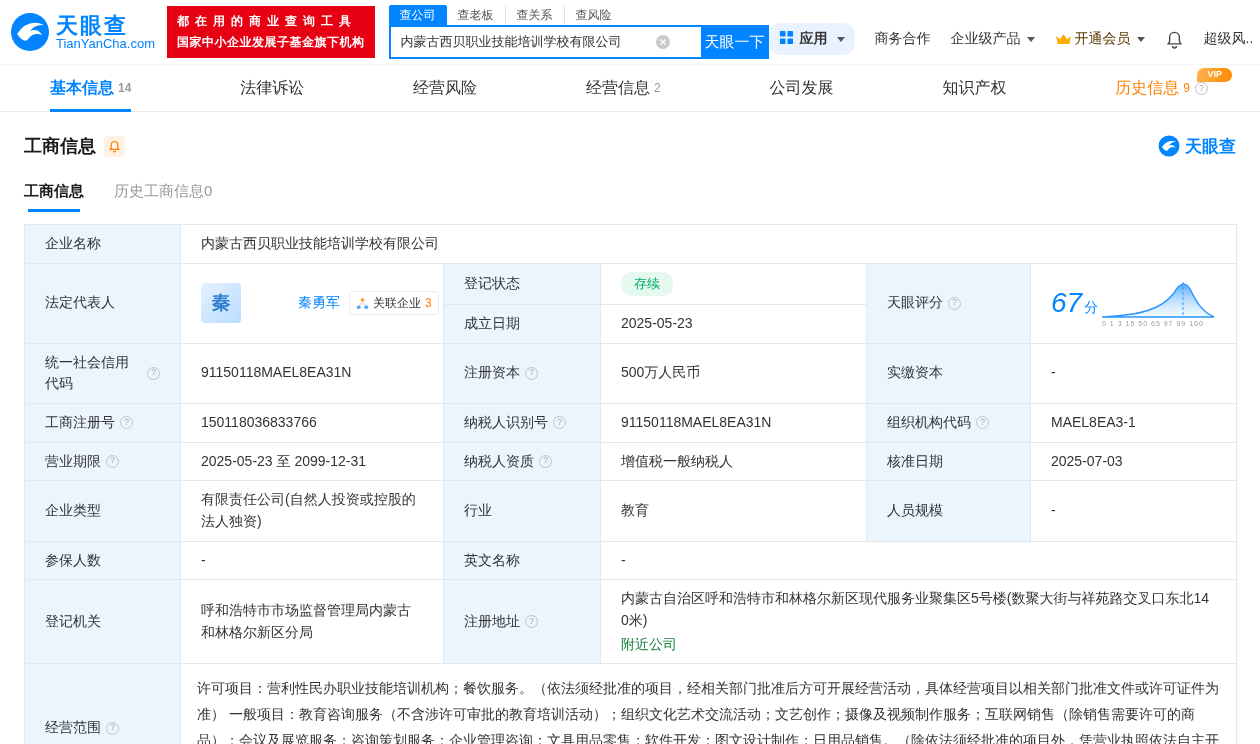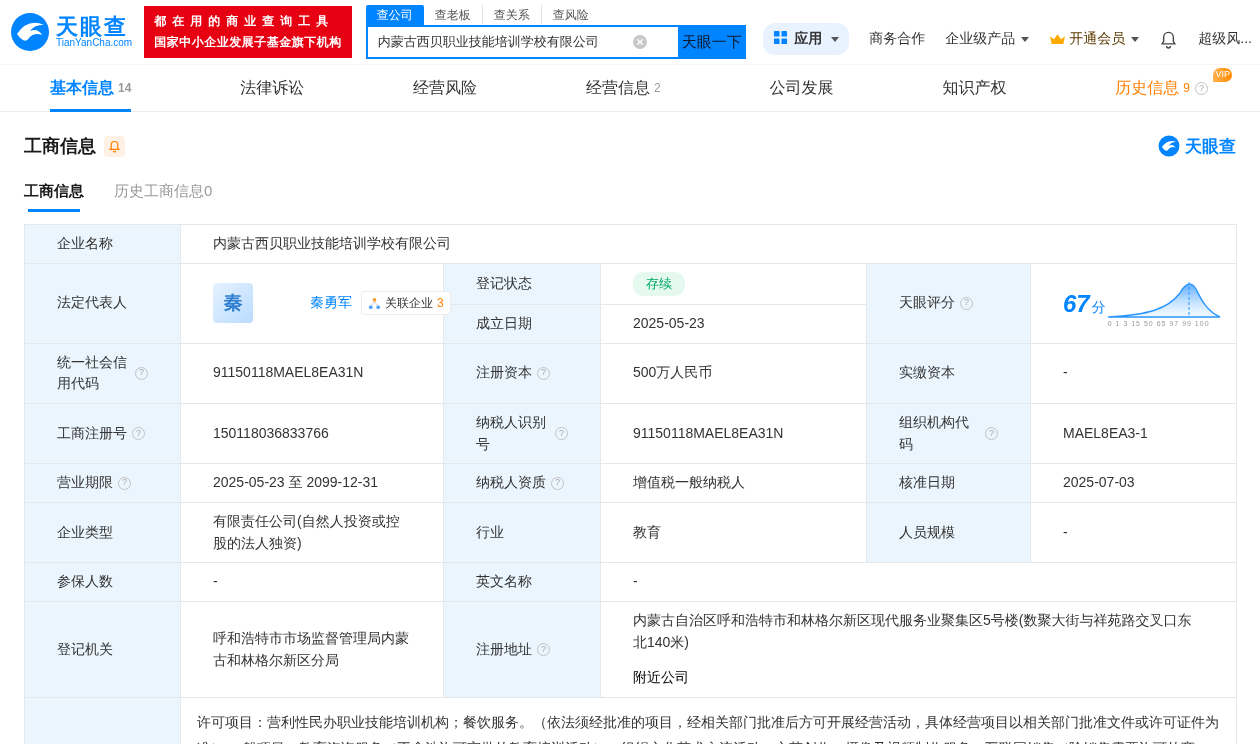--- a/index.html
+++ b/index.html
@@ -5,39 +5,39 @@
   * { margin:0; padding:0; box-sizing:border-box; }
   html,body { width:1260px; height:744px; overflow:hidden; background:#fff;
     font-family:"Liberation Sans","DejaVu Sans",sans-serif; color:#333; }
 
   
   .topbar { display:flex; align-items:center; height:64px; padding:0 8px 0 10px; overflow:hidden; }
   .logo { display:flex; align-items:center; gap:6px; cursor:pointer; flex:0 0 auto; }
   .logo-icon svg { width:40px; height:40px; display:block; }
   .logo-text { display:flex; flex-direction:column; line-height:1.05; }
   .logo-brand { color:#0084ff; font-size:22px; font-weight:bold; letter-spacing:2px; }
-  .logo-domain { color:#0084ff; font-size:10px; }
+  .logo-domain { color:#0084ff; font-size:13px; }
   .slogan { background:#e60012; color:#fff; font-size:12px; padding:5px 10px; margin-left:12px;
     line-height:1.75; font-weight:bold; white-space:nowrap; flex:0 0 auto; }
   .slogan .l1 { letter-spacing:6px; }
   .slogan .l2 { letter-spacing:0.5px; }
 
   .search-area { margin-left:14px; position:relative; padding-top:20px; flex:0 0 auto; }
   .search-tabs { position:absolute; top:0; left:0; display:flex; align-items:flex-start; font-size:12px; color:#555; }
   .stab { padding:2px 11px; cursor:pointer; position:relative; }
   .stab.active { background:#0084ff; color:#fff; border-radius:2px 2px 0 0; }
   .stab.sep { border-left:1px solid #e3e3e3; }
   .stab:nth-child(2) { border-left:none; }
   .search-box { display:flex; position:relative; }
   .search-input { width:312px; height:34px; border:2px solid #0084ff; border-right:none;
     padding:0 32px 0 10px; font-size:13px; color:#333; outline:none;
     font-family:"Liberation Sans","DejaVu Sans",sans-serif; }
   .clear-icon { position:absolute; right:98px; top:9px; width:16px; height:16px; cursor:pointer; }
   .clear-icon svg { width:16px; height:16px; display:block; }
-  .search-btn { width:68px; height:34px; background:#0084ff; color:#0f172a; border:none; font-size:15px;
+  .search-btn { width:68px; height:34px; background:#0084ff; color:#ffffff; border:none; font-size:15px;
     cursor:pointer; font-family:inherit; }
 
   .top-nav { margin-left:auto; display:flex; align-items:center; gap:20px; font-size:14px;
     color:#333; white-space:nowrap; overflow:hidden; padding-top:14px; }
   .nav-app { display:flex; align-items:center; gap:6px; background:#e8f3ff; padding:7px 10px;
     border-radius:12px; cursor:pointer; font-weight:bold; }
   .nav-item { cursor:pointer; display:inline-flex; align-items:center; gap:3px; }
   .caret { width:0; height:0; border-left:4px solid transparent; border-right:4px solid transparent;
     border-top:5px solid #555; display:inline-block; margin-left:3px; }
   .nav-vip { color:#5b3a00; }
@@ -50,21 +50,21 @@
   .page-tabs { display:flex; align-items:stretch; justify-content:space-between; height:48px;
     padding:0 52px 0 50px; border-bottom:1px solid #ebebeb; border-top:1px solid #f6f6f6; }
   .ptab { font-size:16px; color:#333; cursor:pointer; position:relative; display:flex;
     align-items:center; }
   .ptab .count { font-size:12px; color:#999; margin-left:4px; }
   .ptab.active { color:#0084ff; font-weight:bold; }
   .ptab.active::after { content:""; position:absolute; bottom:-1px; left:0; right:0; height:3px; background:#0084ff; }
   .ptab.history { color:#ff8000; }
   .ptab.history .count { color:#ff8000; }
   .vip-badge { position:absolute; top:3px; right:-24px; background:linear-gradient(90deg,#ffb24d,#ff8a00);
-    color:#fff; font-size:9px; font-weight:normal; padding:1px 2px; border-radius:7px 7px 7px 0; line-height:1.3; }
+    color:#fff; font-size:9px; font-weight:bold; padding:1px 10px; border-radius:7px 7px 7px 0; line-height:1.3; }
 
   
   .content { padding:22px 24px 0; }
   .section-head { display:flex; align-items:center; }
   .section-head h2 { font-size:18px; color:#1a1a1a; font-weight:bold; }
   .monitor-bell { margin-left:8px; width:21px; height:21px; background:#fff1e3; border-radius:4px;
     display:flex; align-items:center; justify-content:center; cursor:pointer; }
   .monitor-bell svg { width:13px; height:13px; display:block; }
   .watermark { margin-left:auto; display:flex; align-items:center; gap:5px; color:#0084ff;
     font-weight:bold; font-size:17px; }
@@ -76,21 +76,21 @@
   .subtab.muted { color:#999; margin-left:30px; font-weight:normal; }
   .actions { margin-left:auto; display:flex; gap:10px; align-items:center; padding-bottom:7px; }
   .btn { display:inline-flex; align-items:center; gap:5px; font-size:13px; border-radius:4px;
     padding:6px 11px; cursor:pointer; background:#fff; font-family:inherit; }
   .btn svg { display:block; }
   .btn.blue { border:1px solid #0084ff; color:#0084ff; }
   .btn.gray { border:1px solid #dcdcdc; color:#333; }
 
   
   .info-table { width:1212px; border-collapse:collapse; margin-top:12px; table-layout:fixed; }
-  .info-table td { border:1px solid #e4e8eb; font-size:14px; padding:8px 32px; vertical-align:middle;
+  .info-table td { border:1px solid #e4e8eb; font-size:14px; padding:8px 20px; vertical-align:middle;
     color:#333; line-height:1.55; word-break:break-all; }
   td.lbl { background:#eaf5fe; color:#333; }
   td.scope { line-height:1.85; padding:12px 16px; }
   .qicon { display:inline-flex; width:13px; height:13px; border:1px solid #c3c3c3; border-radius:50%;
     color:#aaa; font-size:9px; align-items:center; justify-content:center; margin-left:5px;
     vertical-align:1px; cursor:pointer; flex:0 0 auto; }
   .lblflex { display:flex; align-items:center; }
   .badge-green { display:inline-block; background:#e6f9f0; color:#00ad61; padding:2px 13px;
     border-radius:10px; font-size:13px; }
   .rep-cell { display:flex; align-items:center; gap:9px; }
@@ -98,26 +98,26 @@
     background:linear-gradient(135deg,#e6f2ff,#b9dbff); color:#2f7fd1; font-size:19px;
     display:flex; align-items:center; justify-content:center; font-weight:bold; cursor:pointer; }
   .rep-name { color:#0084ff; cursor:pointer; white-space:nowrap;margin-left:48px; }
   .rel-badge { display:inline-flex; align-items:center; gap:4px; border:1px solid #ececec;
     border-radius:3px; padding:2px 6px; font-size:12px; color:#333; background:#fff;
     cursor:pointer; white-space:nowrap; }
   .rel-badge svg { width:13px; height:13px; display:block; }
   .rel-badge .num { color:#ff8000; }
   .score-cell { display:flex; align-items:center; justify-content:space-between; }
   .score-num { color:#0084ff; white-space:nowrap; cursor:pointer; }
-  .score-val { font-size:24px; font-weight:bold; font-style:italic; }
+  .score-val { font-size:28px; font-weight:normal; font-style:italic; }
   .score-unit { font-size:14px; margin-left:2px; }
   .score-chart { width:116px; flex:0 0 auto; }
   .score-chart svg { display:block; }
   .ticks { font-size:7px; color:#999; letter-spacing:1px; white-space:nowrap; padding-left:2px; }
-  .link { color:#000000; cursor:pointer; display:inline-block; margin-top:14px; }
+  .link { color:#15803d; cursor:pointer; display:inline-block; margin-top:2px; }
 </style>
 </head>
 <body>
 
 <header class="topbar">
   <div class="logo">
     <span class="logo-icon">
       <svg viewBox="0 0 40 40">
           <circle cx="20" cy="20" r="19" fill="#0084ff"></circle>
           <path d="M7 22 Q18 6 34 13 Q25 12 20 19 Q28 16 32 23 Q24 20 19 26 Q15 33 7 22 Z" fill="#fff"></path>

